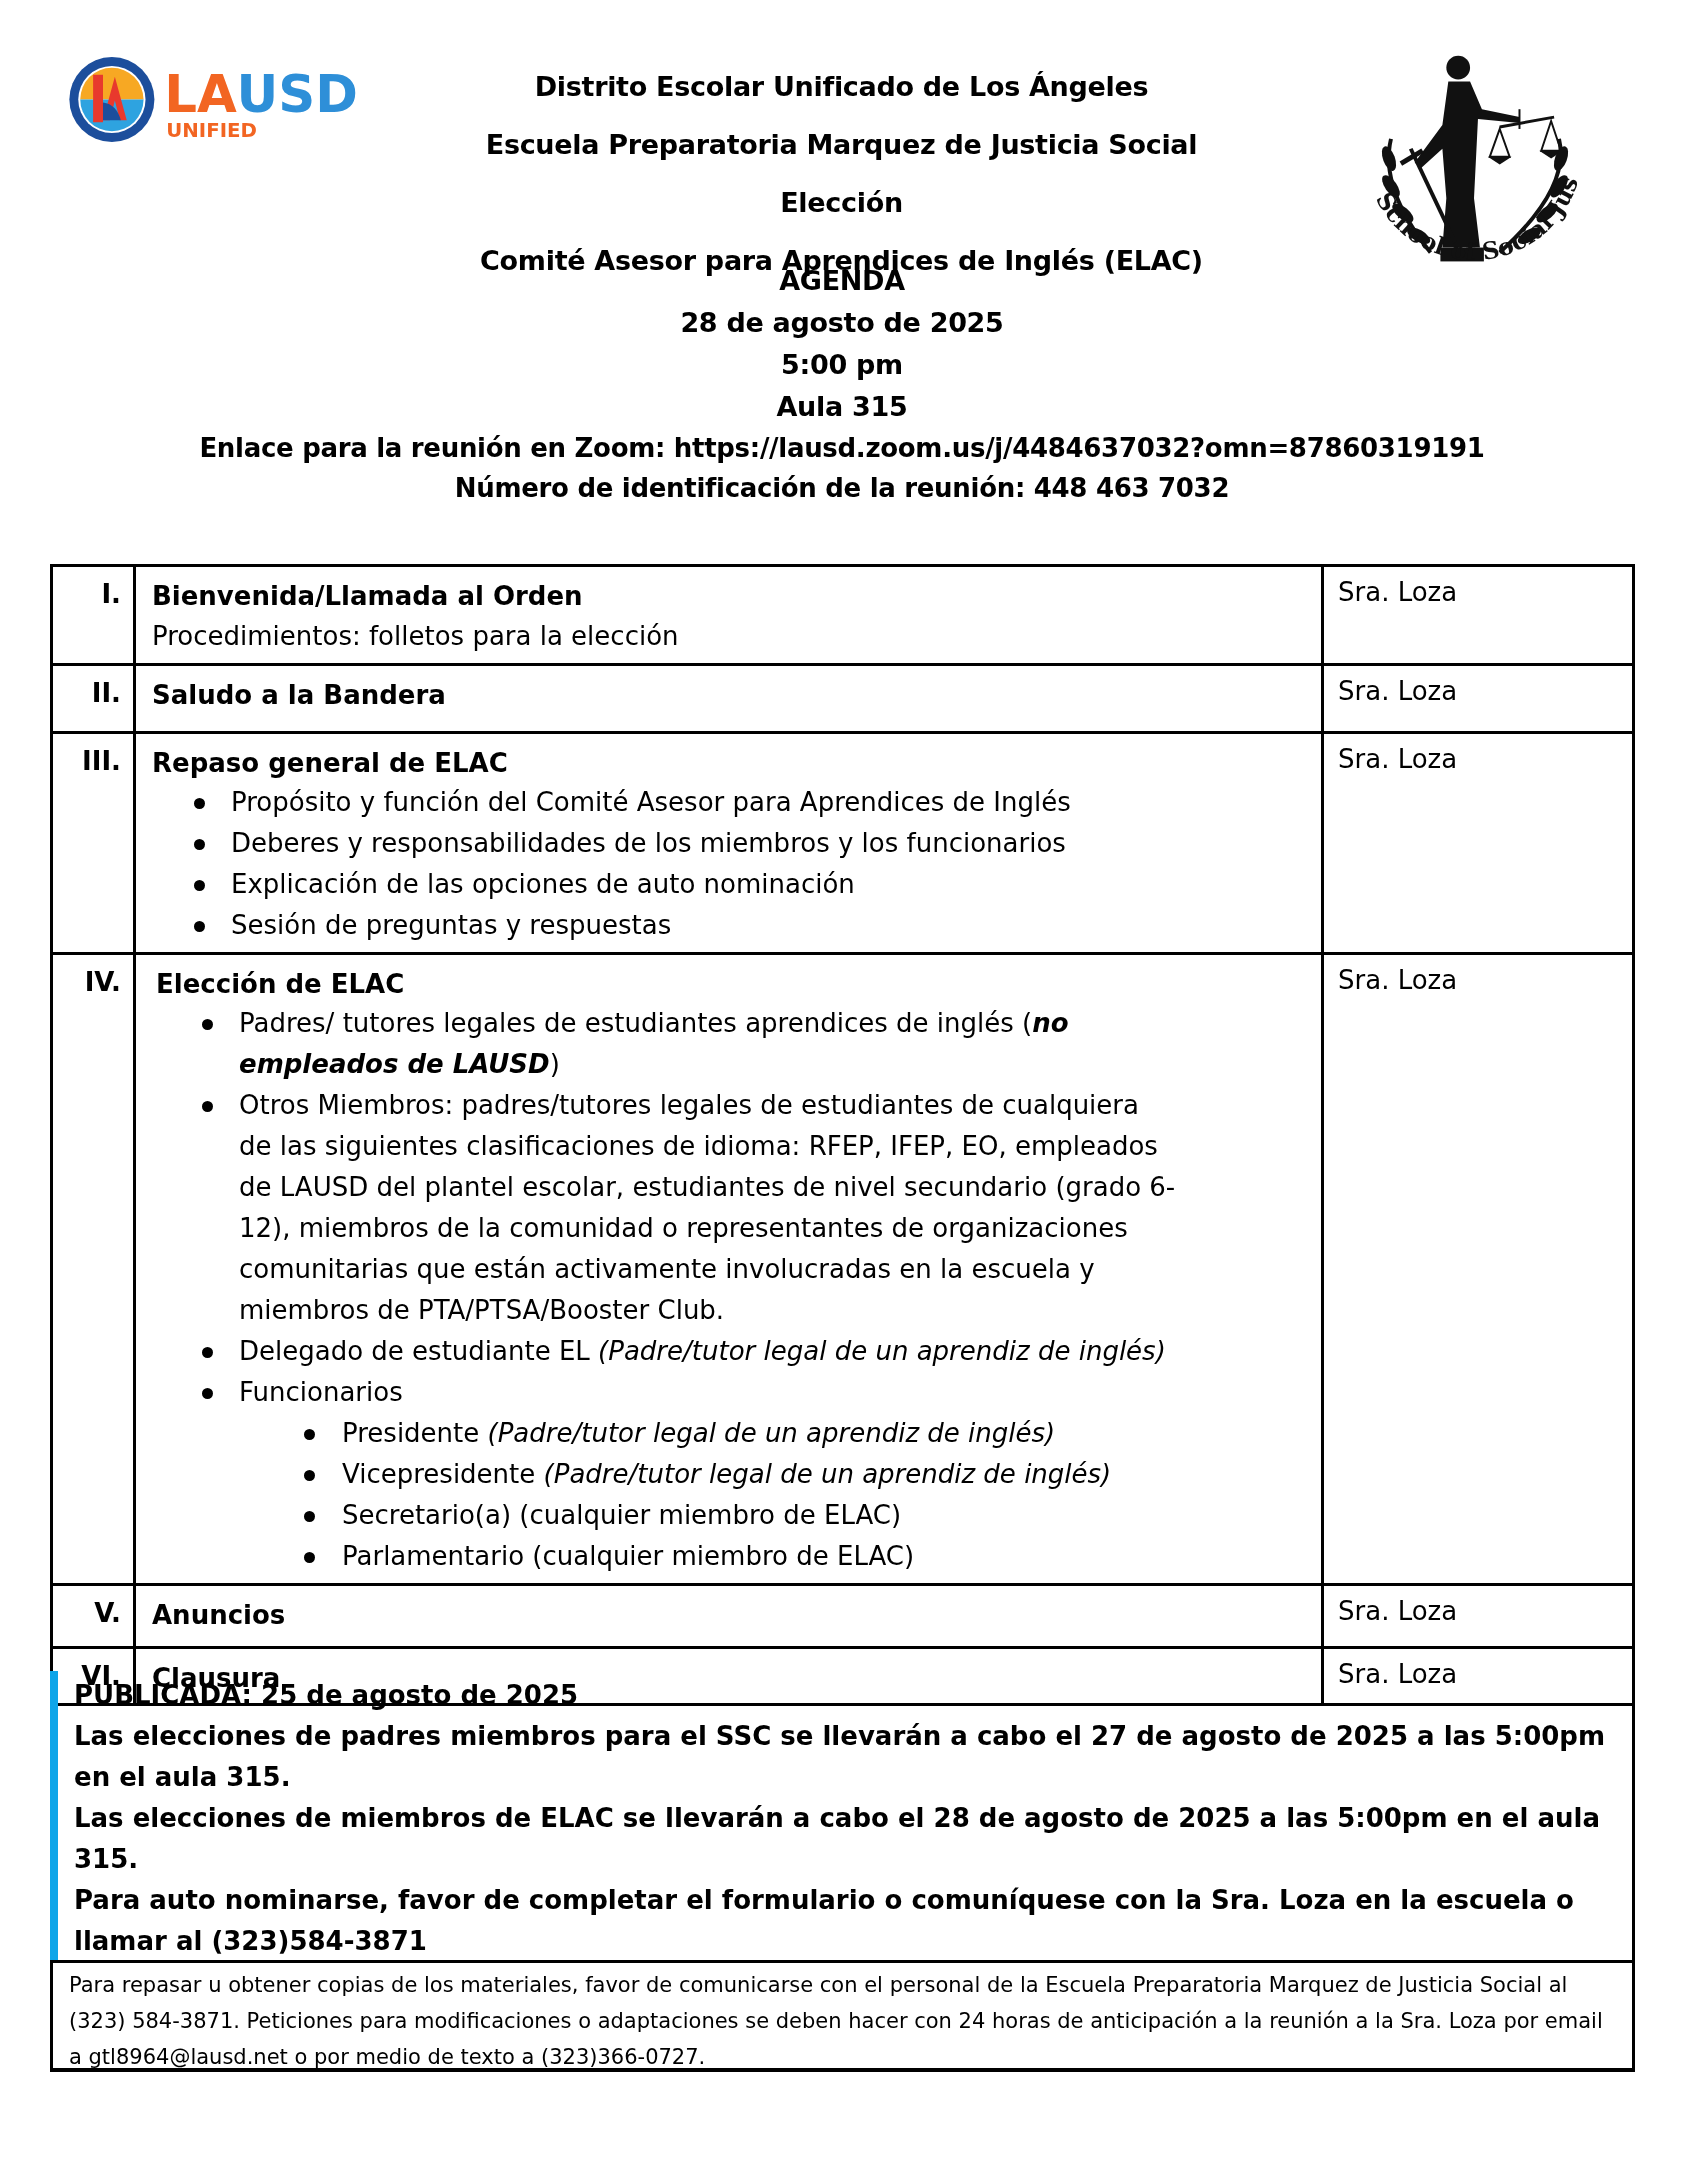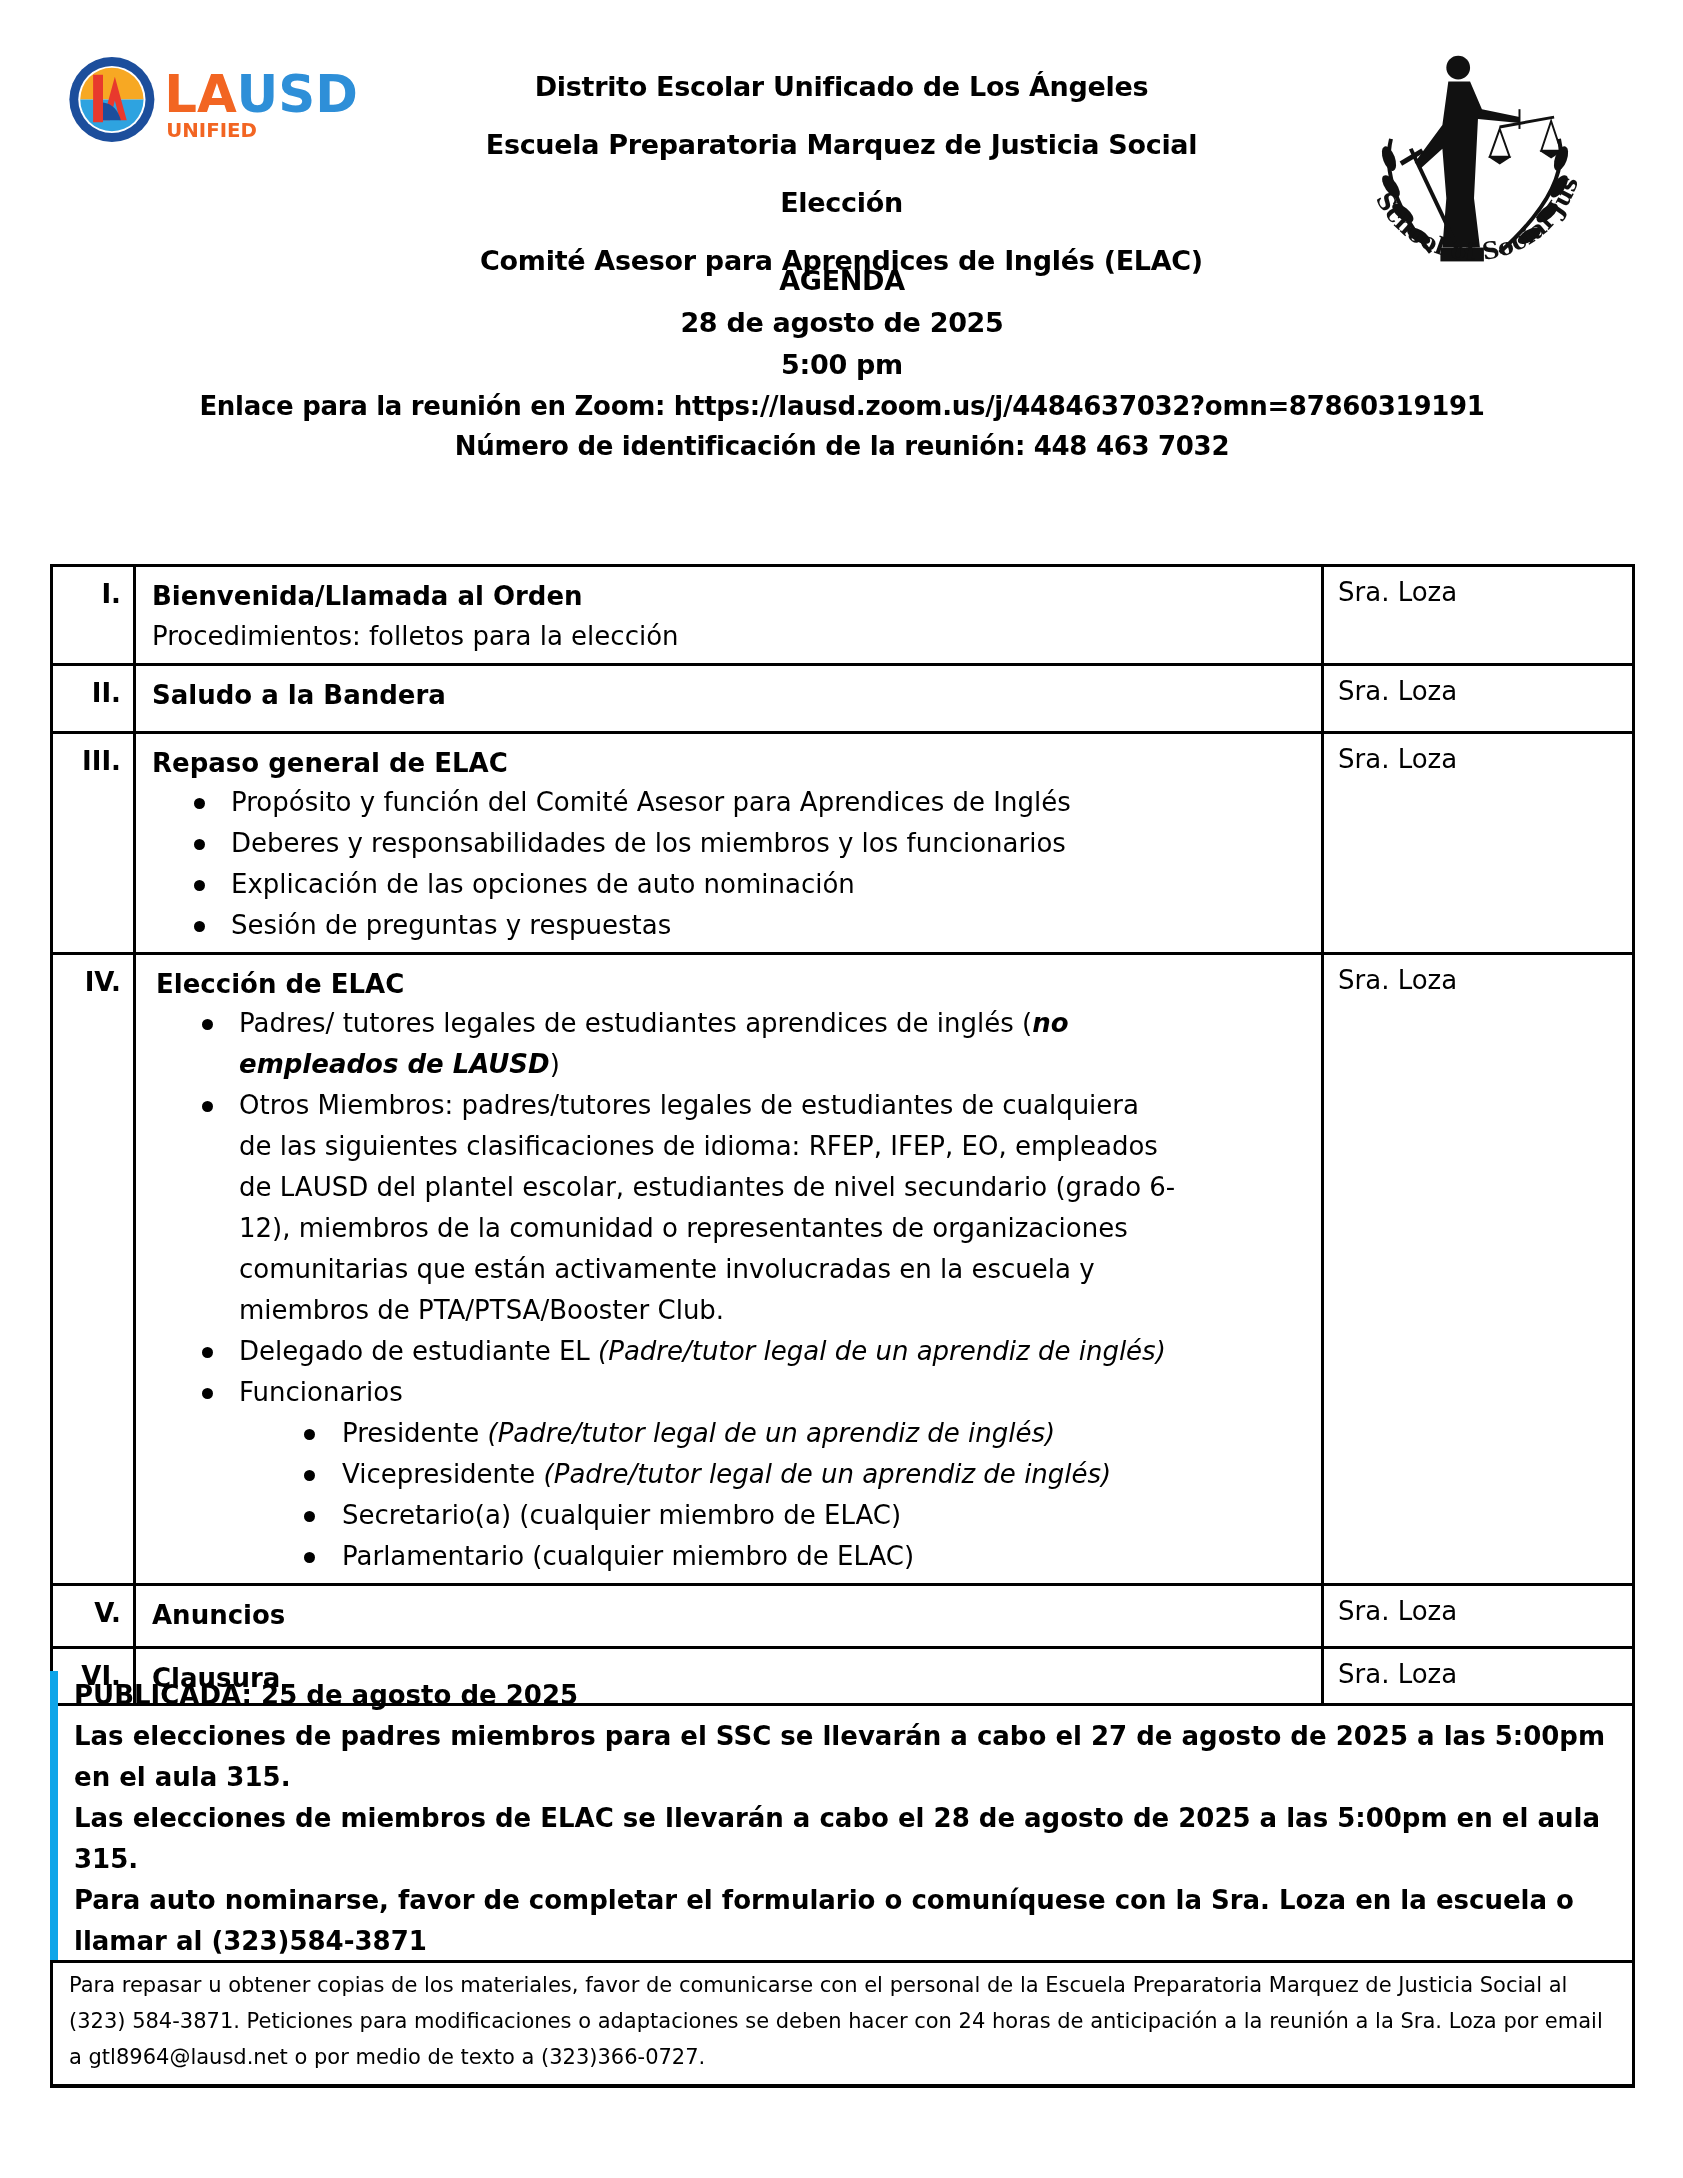--- a/index.html
+++ b/index.html
@@ -59,21 +59,21 @@
   .boldital { font-style: italic; font-weight: bold; }
 
   
   .notice {
     position: absolute; left: 50px; top: 1671px; width: 1585px; height: 289px;
     box-sizing: border-box; border-left: 8px solid #0ea5e9; border-right: 3px solid #000;
     padding: 4px 14px 0 16px; font-weight: bold; font-size: 26px; line-height: 41px;
   }
   .notice .line { display: block; }
   .footer-box {
-    position: absolute; left: 50px; top: 1960px; width: 1585px; height: 128px;
+    position: absolute; left: 50px; top: 1960px; width: 1585px; height: 112px;
     box-sizing: border-box; border: 3px solid #000; border-bottom-width: 4px;
     padding: 4px 14px 0 16px; font-size: 21px; line-height: 36px;
   }
 </style>
 </head>
 <body>
 
 <div class="lausd-logo">
   <svg width="337" height="89" viewBox="0 0 340 90">
     <g>
@@ -130,20 +130,21 @@
   <span class="line">Distrito Escolar Unificado de Los Ángeles</span>
   <span class="line">Escuela Preparatoria Marquez de Justicia Social</span>
   <span class="line">Elección</span>
   <span class="line">Comité Asesor para Aprendices de Inglés (ELAC)</span>
 </div>
 
 <div class="meeting">
   <span class="line">AGENDA</span>
   <span class="line">28 de agosto de 2025</span>
   <span class="line">5:00 pm</span>
+  <span class="line">Aula 315</span>
   <span class="line zoom-line">Enlace para la reunión en Zoom: https://lausd.zoom.us/j/4484637032?omn=87860319191</span>
   <span class="line id-line">Número de identificación de la reunión: 448 463 7032</span>
 </div>
 
 <table class="agenda">
   <tbody>
       <tr class="row-1">
     <td class="num">I.</td>
     <td class="topic">
       <span class="topic-title">Bienvenida/Llamada al Orden</span>

